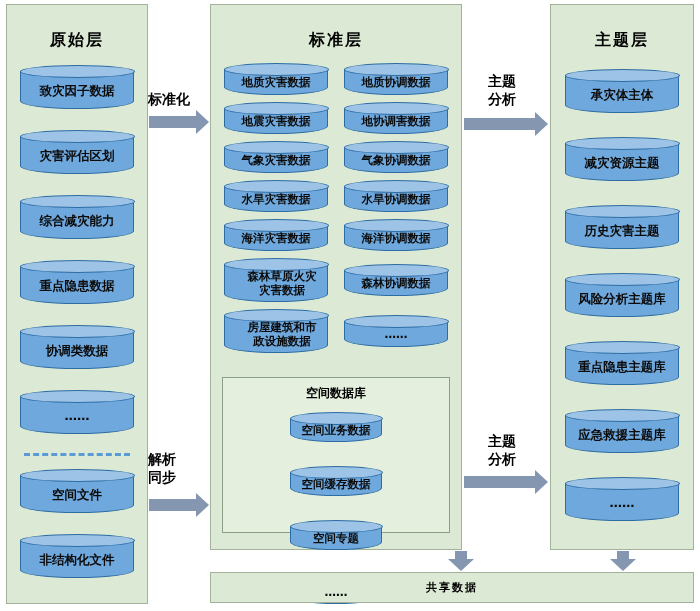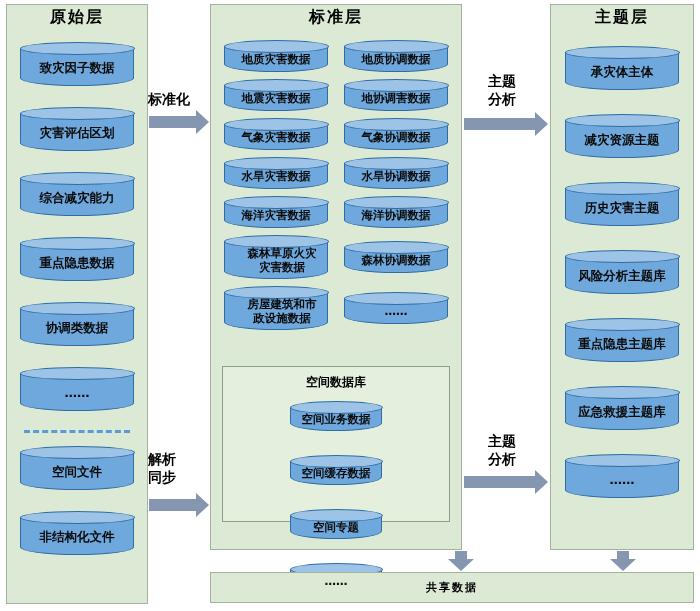--- a/index.html
+++ b/index.html
@@ -6,21 +6,21 @@
   .canvas {
     position:relative; width:700px; height:611px; background:#ffffff;
     font-family:"DejaVu Sans","Liberation Sans",sans-serif; color:#000;
     overflow:hidden;
   }
   .panel {
     position:absolute; background:#dcead5; border:1px solid #a3b39b;
     box-sizing:border-box;
   }
   .panel-title {
-    text-align:center; font-size:16px; font-weight:bold; padding-top:2px;
+    text-align:center; font-size:16px; font-weight:bold; padding-top:25px;
     letter-spacing:2px;
   }
   #panel-original { left:6px;  top:4px; width:142px; height:600px; }
   #panel-standard { left:210px; top:4px; width:252px; height:546px; }
   #panel-theme    { left:550px; top:4px; width:144px; height:546px; }
 
   
   .cyl {
     position:relative; background:#6fa8dc;
     border:1.5px solid #2e6da4; border-top:none;
@@ -46,21 +46,21 @@
   #theme-stack    { margin-top:24px; gap:30px; }
 
   #dashed-divider {
     width:106px; height:0; border-top:3px dashed #5b9bd5; margin:-8px 0;
   }
 
   #standard-rows { display:flex; flex-direction:column; gap:13px; margin-top:18px; align-items:center; }
   .std-row { display:flex; gap:16px; justify-content:center; align-items:center; }
 
   #spatial-box {
-    margin:36px auto 0; width:228px; height:156px;
+    margin:24px auto 0; width:228px; height:156px;
     background:#e4efdd; border:1px solid #8d9e88; box-sizing:border-box;
   }
   #spatial-title { text-align:center; font-size:12px; font-weight:600; padding-top:7px; }
   #spatial-grid {
     display:grid; grid-template-columns:1fr; gap:30px 18px;
     padding:16px 12px 0; justify-items:center;
   }
 
   
   .harrow { position:absolute; height:24px; }

